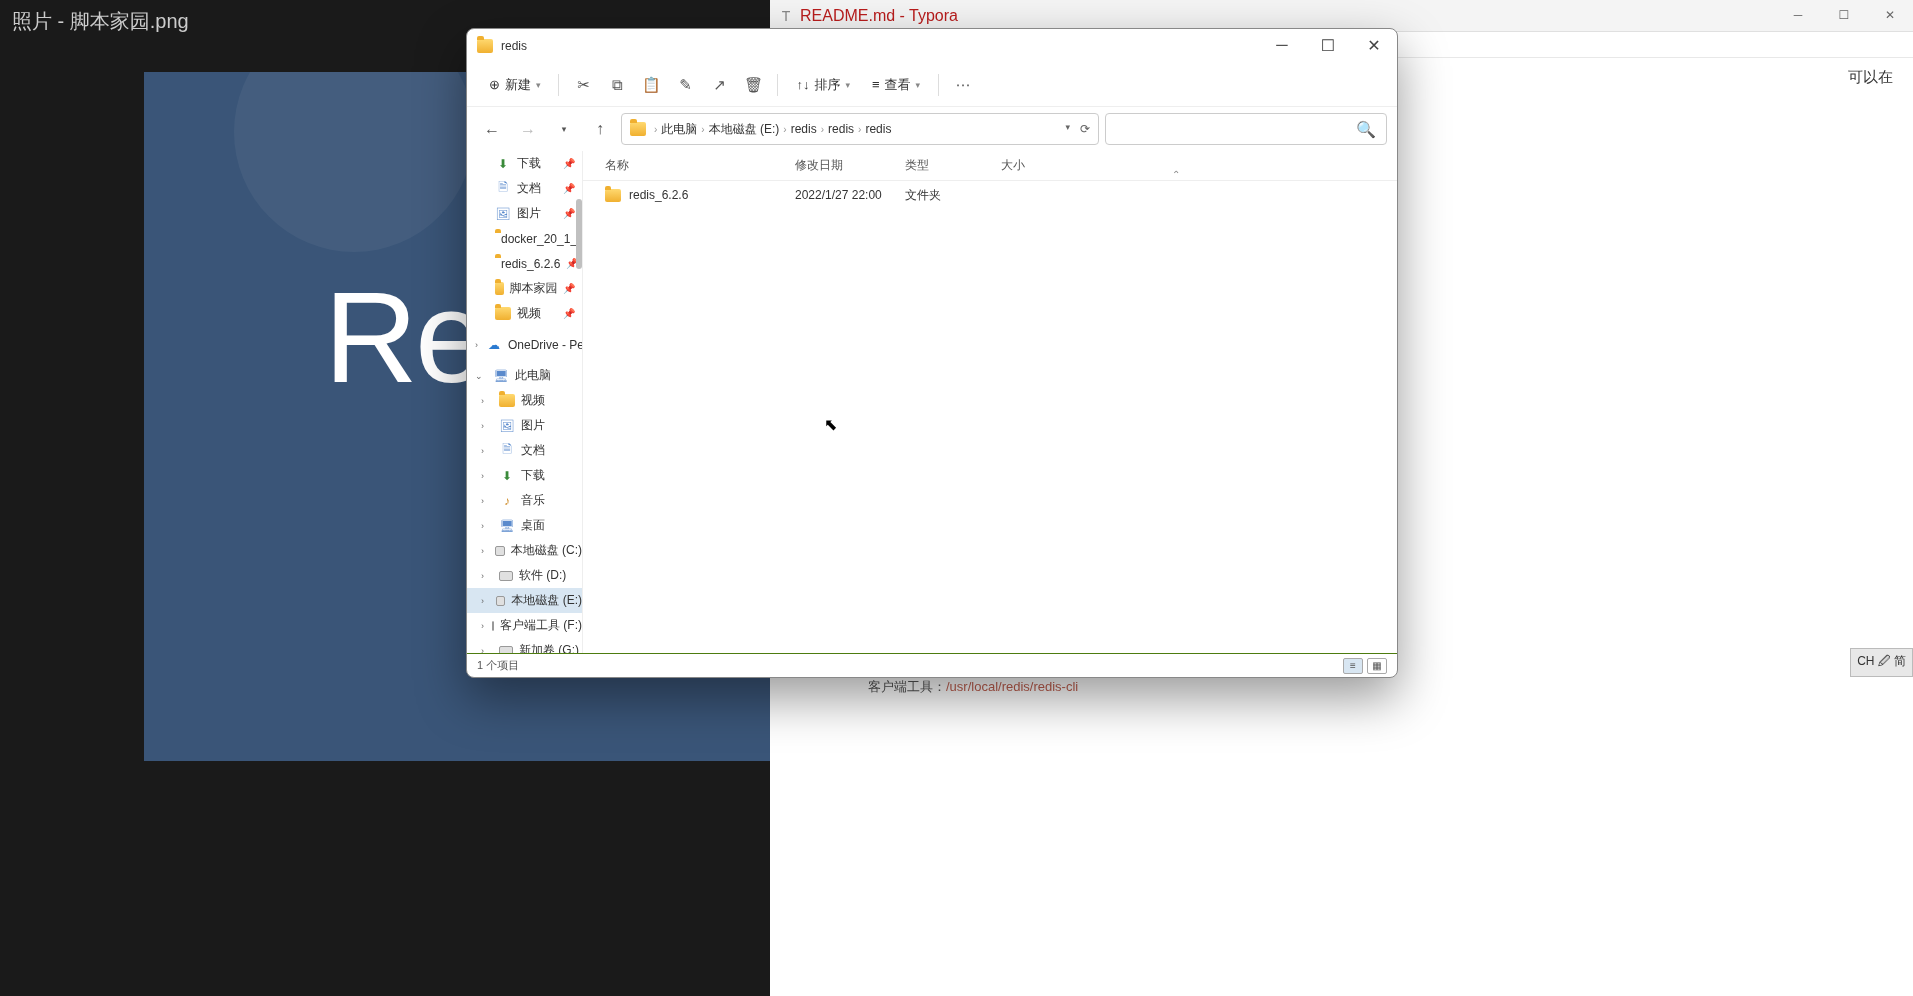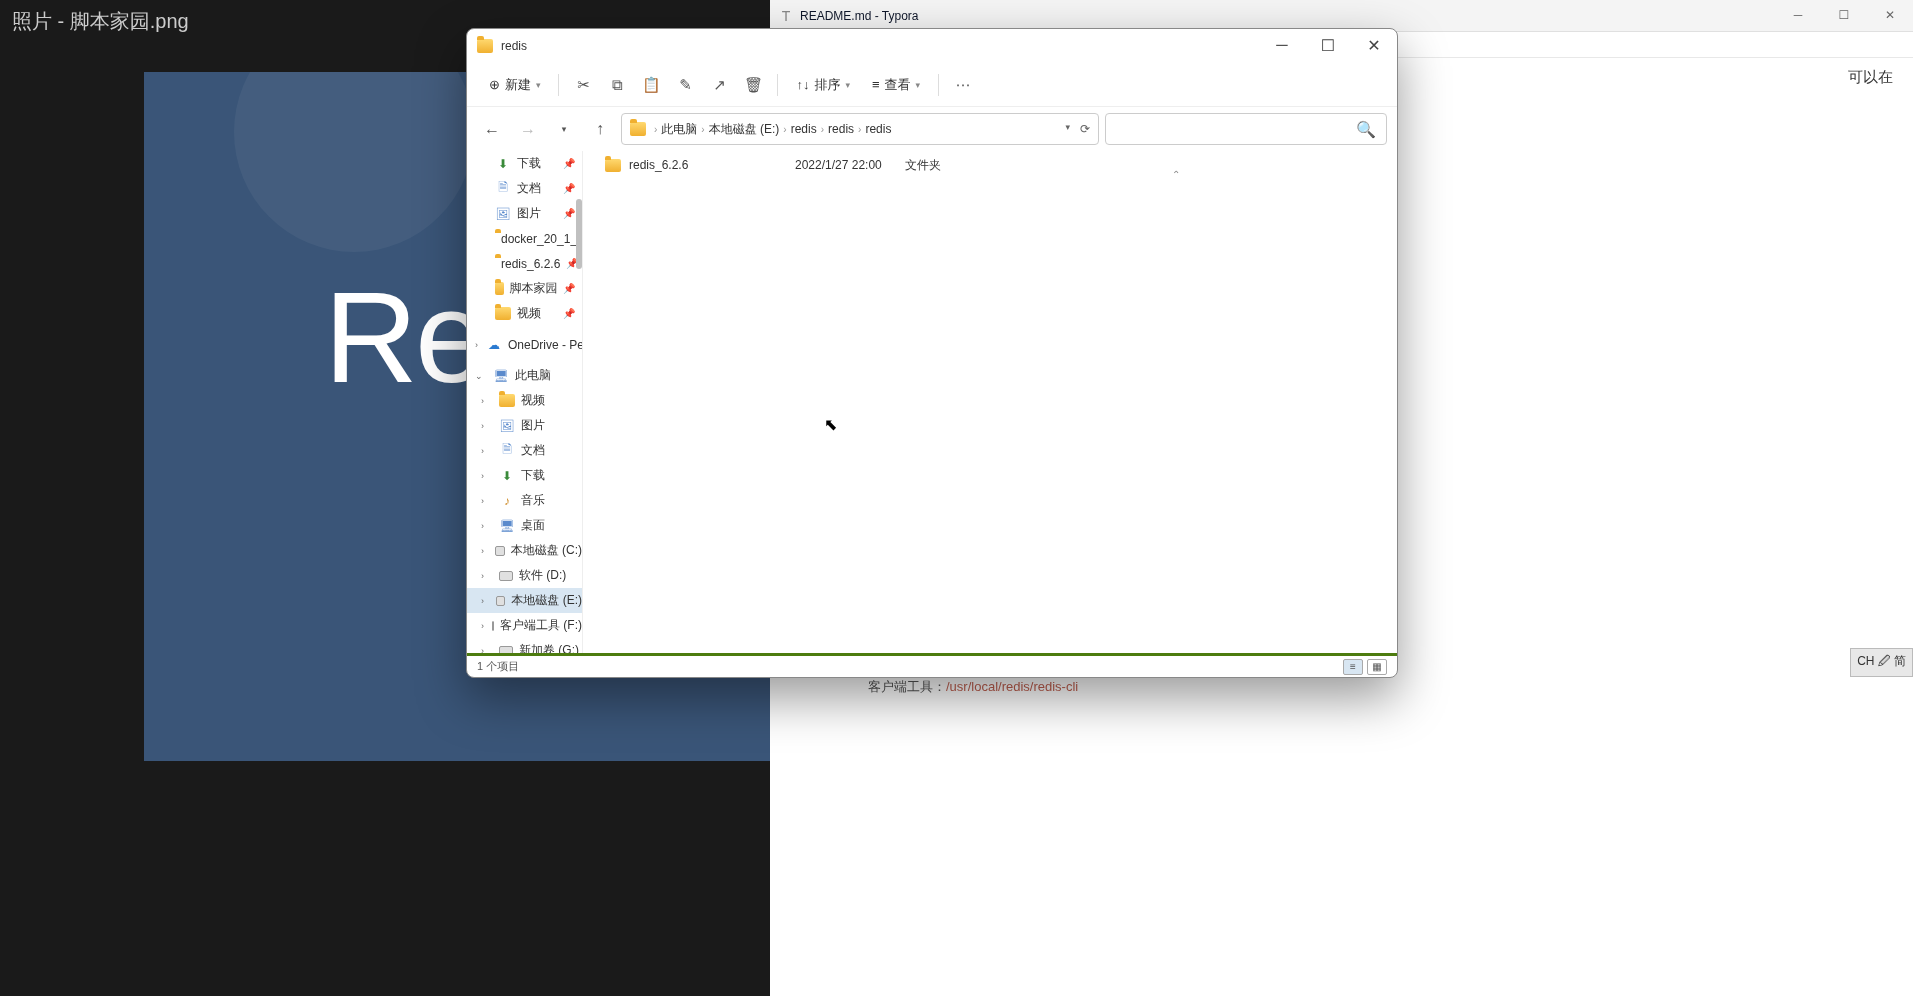--- a/index.html
+++ b/index.html
@@ -10,21 +10,21 @@
 .photos-title { position:absolute; left:12px; top:8px; color:#ccc; font-size:20px; }
 .redis-image { position:absolute; left:144px; top:72px; width:626px; height:689px; background:#3a5578; overflow:hidden; }
 .redis-circle { position:absolute; left:90px; top:-60px; width:240px; height:240px; border-radius:50%; background:rgba(255,255,255,0.05); }
 .redis-text { position:absolute; left:180px; top:190px; color:#fff; font-size:130px; font-weight:400; letter-spacing:-3px; }
 .redis-line { position:absolute; left:395px; top:514px; width:231px; height:2px; background:#fff; }
 
 
 .typora { position:absolute; left:770px; top:0; width:1143px; height:996px; background:#fff; }
 .typora-titlebar { height:32px; display:flex; align-items:center; padding-left:8px; background:#f4f4f4; border-bottom:1px solid #e0e0e0; }
 .typora-icon { width:16px; height:16px; margin-right:6px; color:#888; font-size:14px; display:flex; align-items:center; justify-content:center; }
-.typora-title { font-size:12px; color:#0f172a; }
+.typora-title { font-size:16px; color:#b91c1c; }
 .typora-win { position:absolute; right:0; top:0; display:flex; }
 .typora-win div { width:46px; height:30px; display:flex; align-items:center; justify-content:center; color:#666; font-size:12px; }
 .typora-menu { height:26px; display:flex; align-items:center; padding-left:10px; font-size:12px; color:#555; gap:14px; border-bottom:1px solid #e8e8e8; }
 .typora-text1 { position:absolute; right:20px; top:68px; font-size:15px; color:#333; }
 .typora-text2 { position:absolute; left:868px; top:678px; font-size:13px; color:#555; }
 .typora-path { color:#c06050; }
 .ime-badge { position:absolute; right:0; top:648px; background:#e8e8e8; border:1px solid #bbb; padding:3px 6px; font-size:12px; color:#333; }
 
 
 .explorer { position:absolute; left:466px; top:28px; width:932px; height:650px; background:#fff; border:1px solid #888; border-radius:8px; box-shadow:0 20px 50px rgba(0,0,0,0.4); display:flex; flex-direction:column; }
@@ -60,21 +60,21 @@
 .ic-pc { color:#5a8acc; }
 .ic-drive { width:14px; height:10px; background:#e0e0e0; border:1px solid #999; border-radius:2px; }
 .ex-files { flex:1; display:flex; flex-direction:column; }
 .ex-headers { height:30px; display:flex; align-items:center; font-size:12px; color:#555; border-bottom:1px solid #eee; padding-left:22px; }
 .ex-col-name { width:190px; }
 .ex-col-date { width:110px; }
 .ex-col-type { width:96px; }
 .ex-col-size { width:60px; }
 .ex-row { height:28px; display:flex; align-items:center; font-size:12px; color:#333; padding-left:22px; }
 .ex-row .ic-folder { margin-right:8px; }
-.ex-status { height:24px; display:flex; align-items:center; justify-content:space-between; padding:0 10px; font-size:11px; color:#555; border-top:3px solid #4d7c0f; }
+.ex-status { height:24px; display:flex; align-items:center; justify-content:space-between; padding:0 10px; font-size:11px; color:#555; border-top:1px solid #4d7c0f; }
 .ex-view-icons { display:flex; gap:4px; }
 .ex-view-icons div { width:20px; height:16px; border:1px solid #aaa; border-radius:2px; display:flex; align-items:center; justify-content:center; font-size:10px; }
 .cursor { position:absolute; left:824px; top:415px; font-size:16px; color:#000; pointer-events:none; }
 .sort-ind { position:absolute; left:705px; top:140px; font-size:10px; color:#888; }
 </style>
 </head>
 <body>
 
 <div class="photos-app">
   <div class="photos-title">照片 - 脚本家园.png</div>
@@ -281,20 +281,26 @@
           <div class="sb-item ind2">
             <span class="sb-chev">›</span>
             <span class="ic-drive"></span>
             <span>新加卷 (G:)</span>
           </div>
         </div>
       <div class="ex-sidebar-scroll"></div>
     </div>
 
     <div class="ex-files">
+      <div class="ex-headers">
+        <div class="ex-col-name">名称</div>
+        <div class="ex-col-date">修改日期</div>
+        <div class="ex-col-type">类型</div>
+        <div class="ex-col-size">大小</div>
+      </div>
       <div id="file-rows" style="flex:1;">
           <div class="ex-row">
             <div class="ex-col-name" style="display:flex;align-items:center;">
               <span class="ic-folder"></span>
               <span>redis_6.2.6</span>
             </div>
             <div class="ex-col-date">2022/1/27 22:00</div>
             <div class="ex-col-type">文件夹</div>
             <div class="ex-col-size"></div>
           </div>

